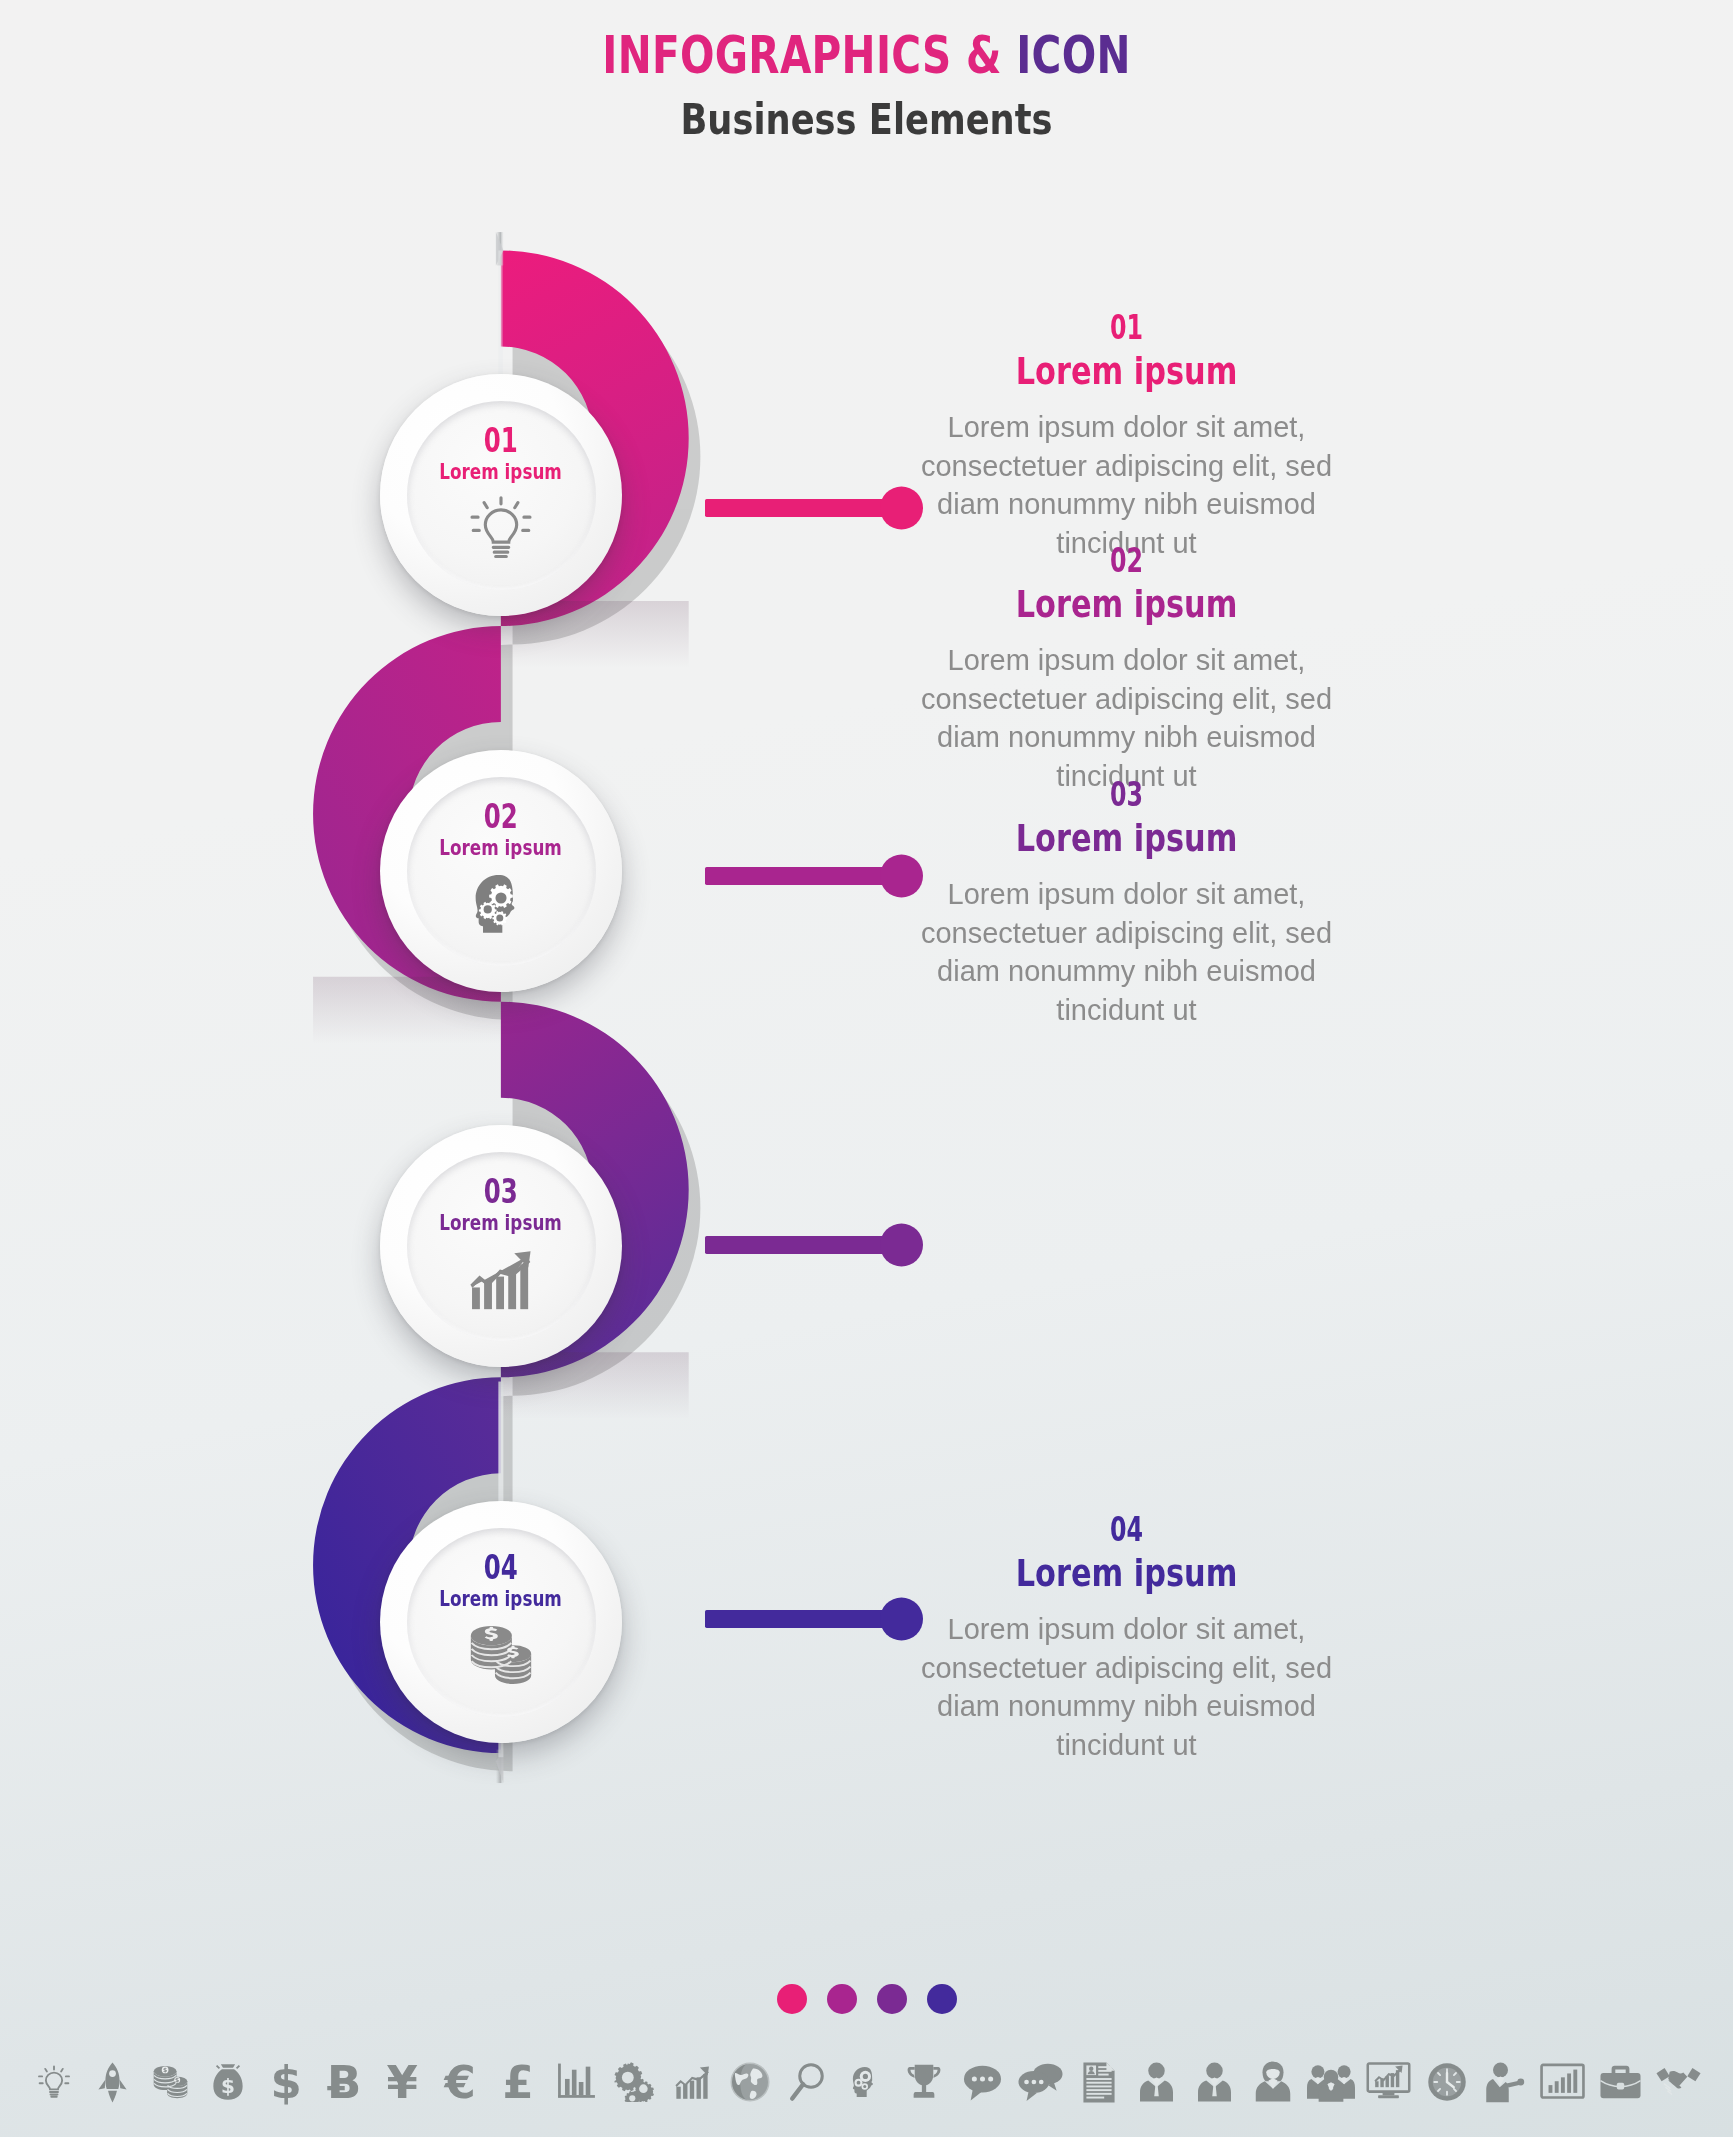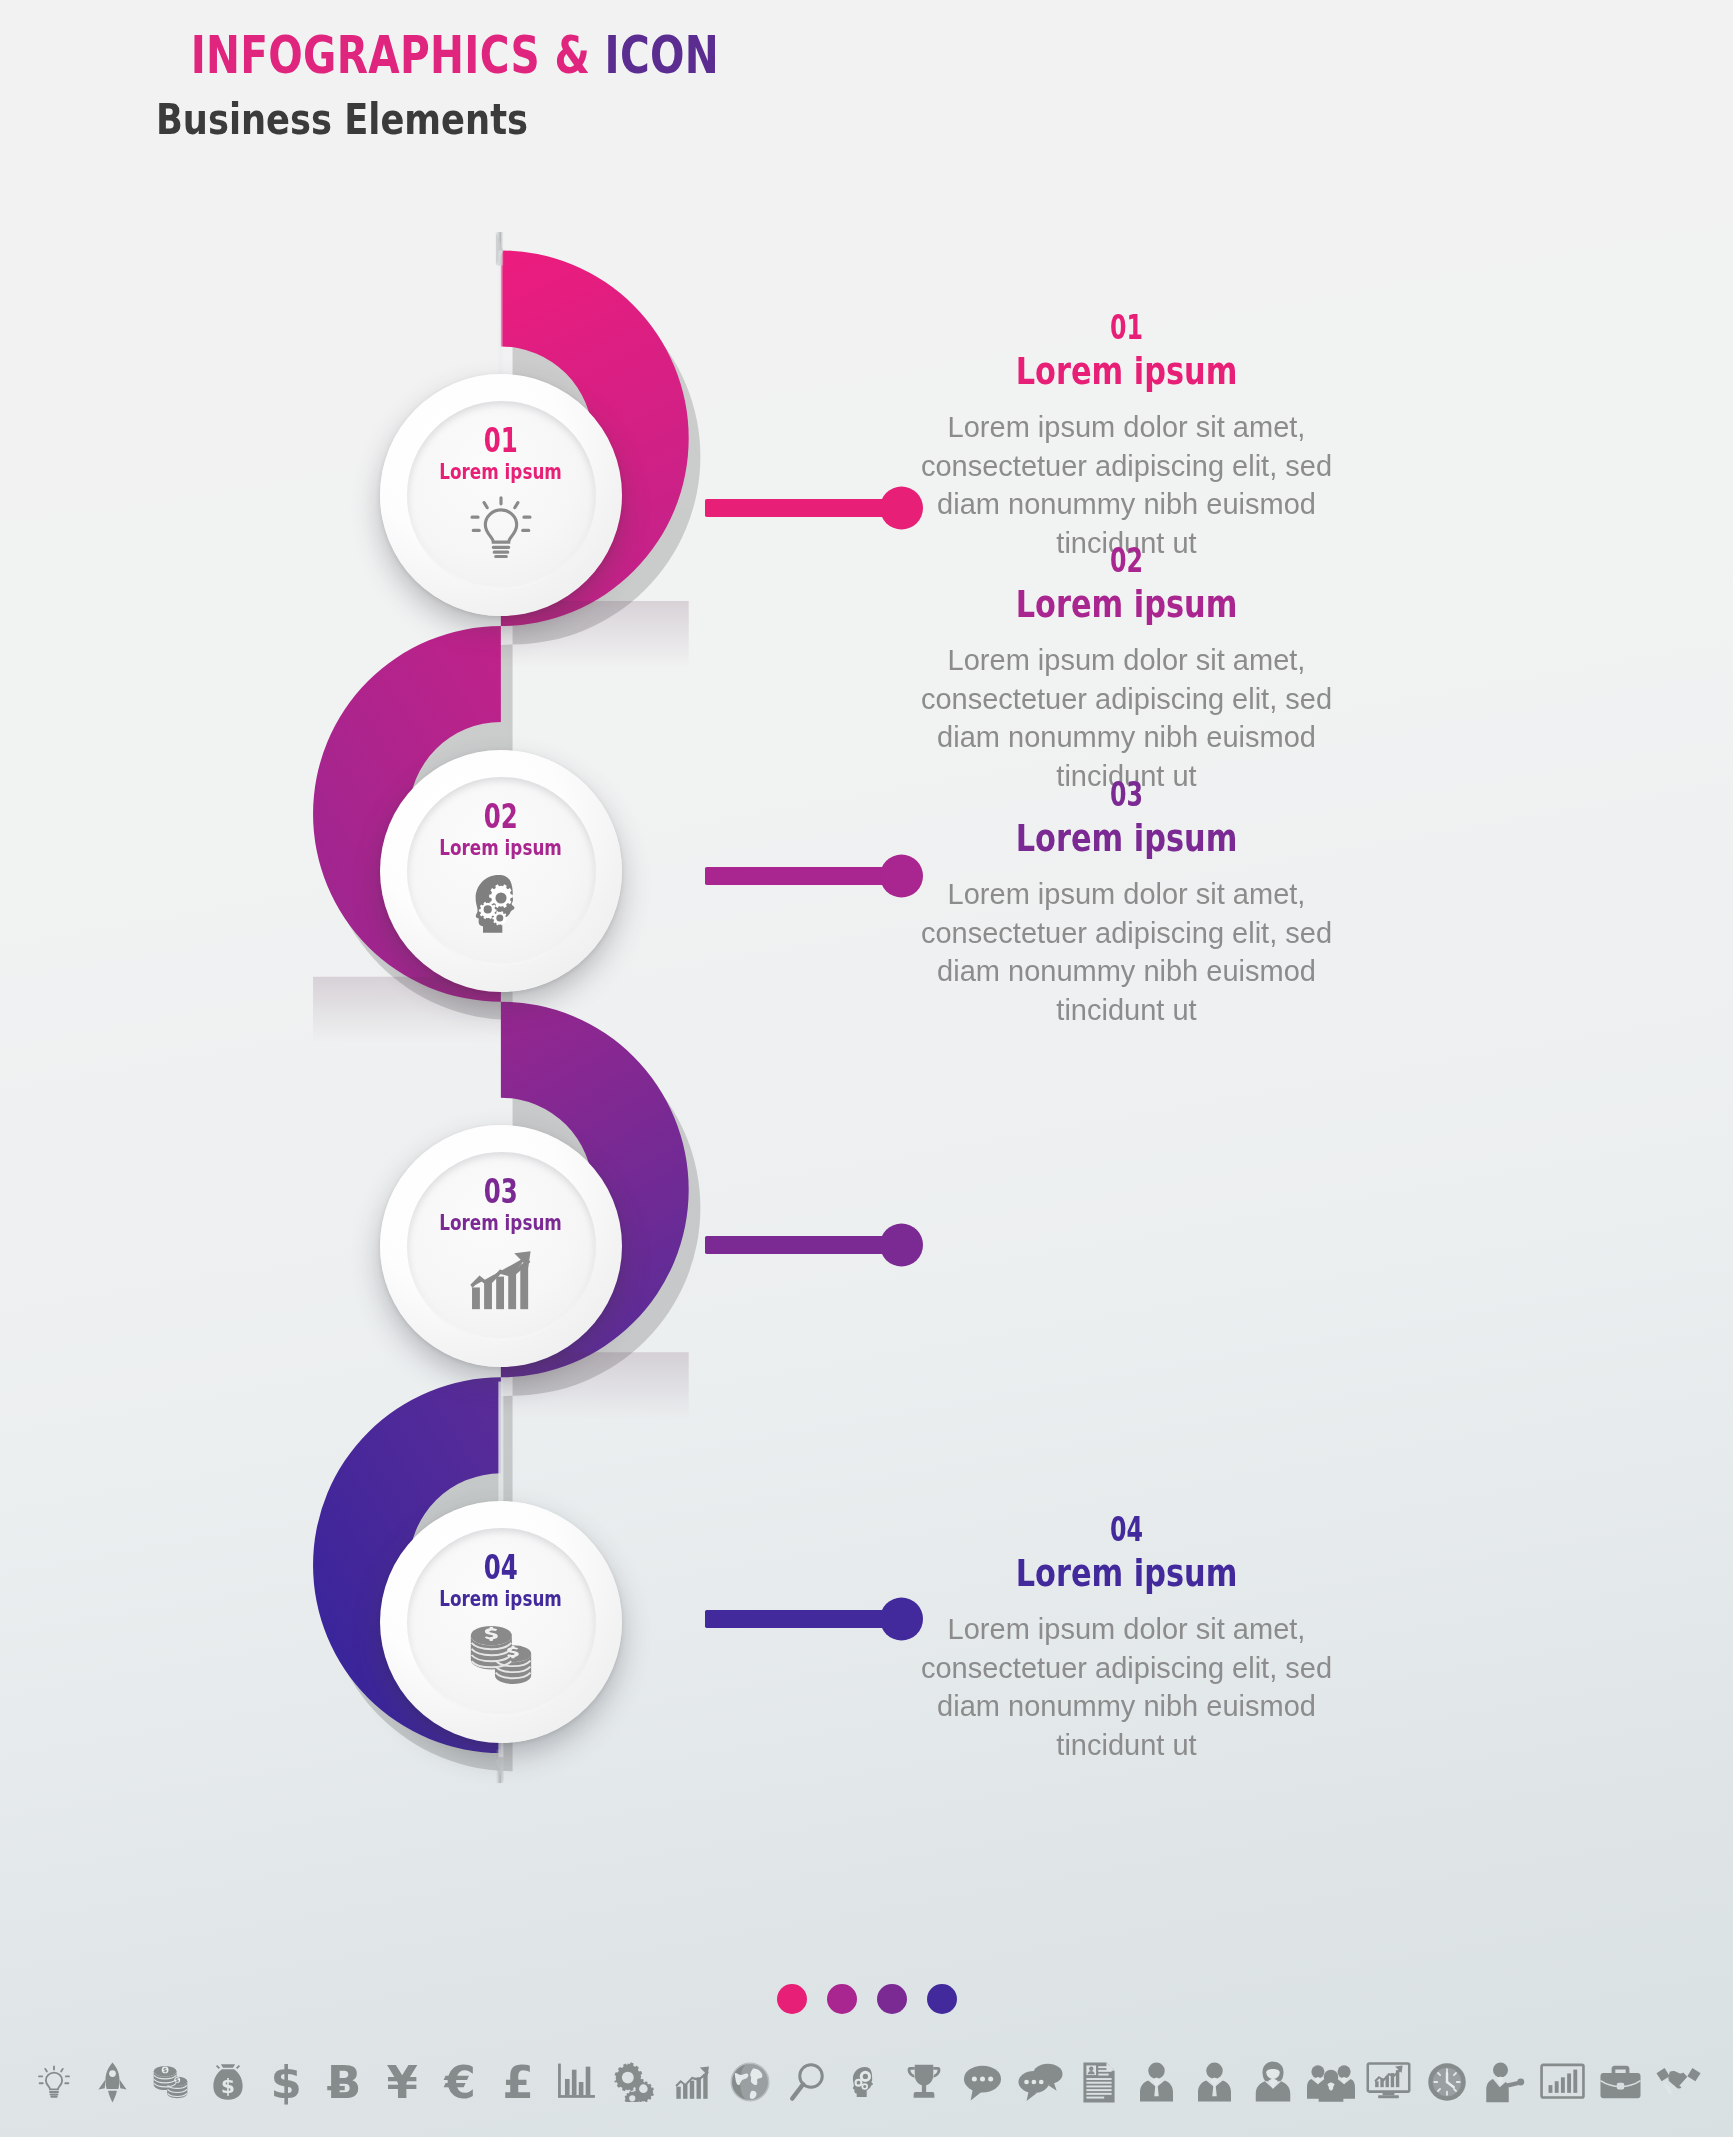--- a/index.html
+++ b/index.html
@@ -5,21 +5,21 @@
   html,body{margin:0;padding:0;}
   body{
     width:1733px;height:2137px;
     font-family:"Liberation Sans", sans-serif;
     background:linear-gradient(170deg,#f2f2f2 0%,#f1f2f2 35%,#eceff0 60%,#dfe5e7 85%,#d8e0e2 100%);
     overflow:hidden;position:relative;
   }
   .stage{position:absolute;inset:0;}
 
   
-  .header{position:absolute;top:28px;left:0;width:100%;text-align:left;}
+  .header{position:absolute;top:28px;left:0;width:100%;text-align:center;}
   .title{
     font-size:52px;font-weight:700;letter-spacing:0.4px;
     font-family:"DejaVu Sans", sans-serif;
     transform:scaleX(.78);transform-origin:center;
     white-space:nowrap;line-height:1.05;
   }
   .title .t-pink{color:#e0257e;}
   .title .t-purple{color:#5b2d91;}
   .subtitle{
     margin-top:11.7px;font-size:43px;font-weight:700;color:#3b3b3b;

